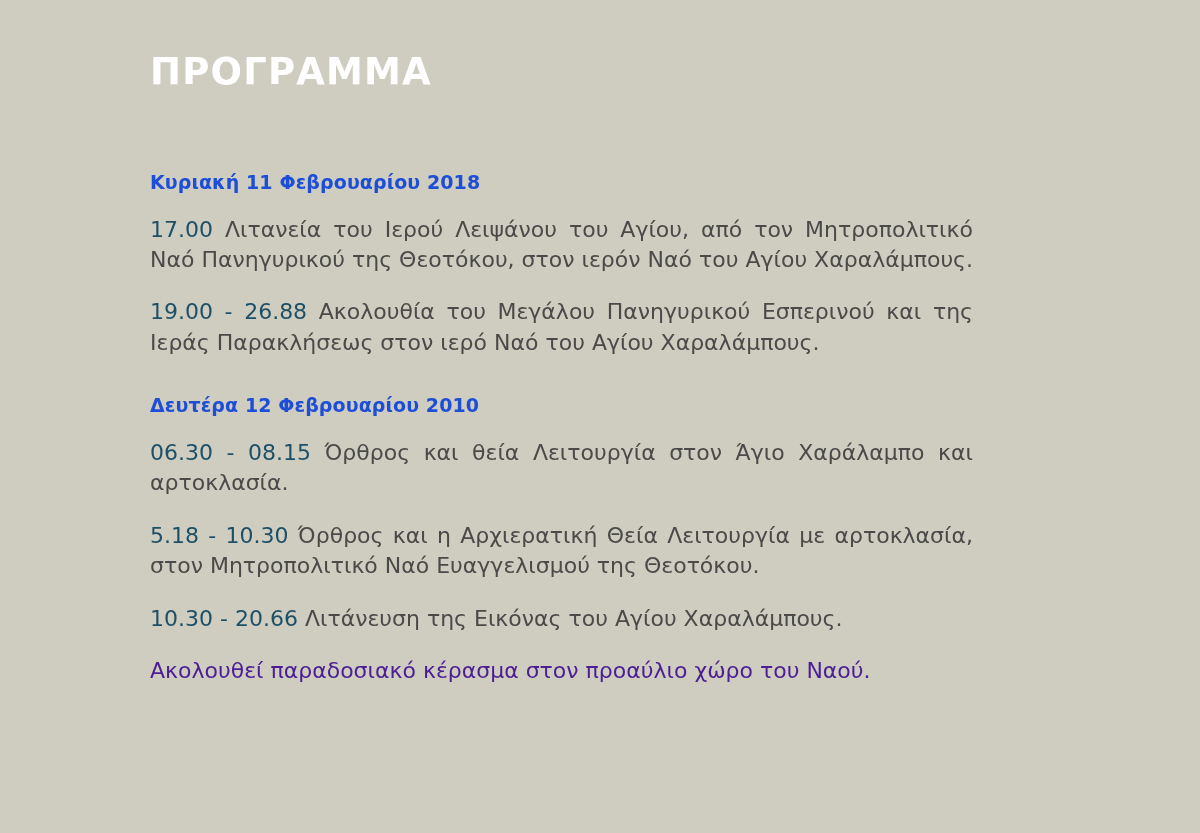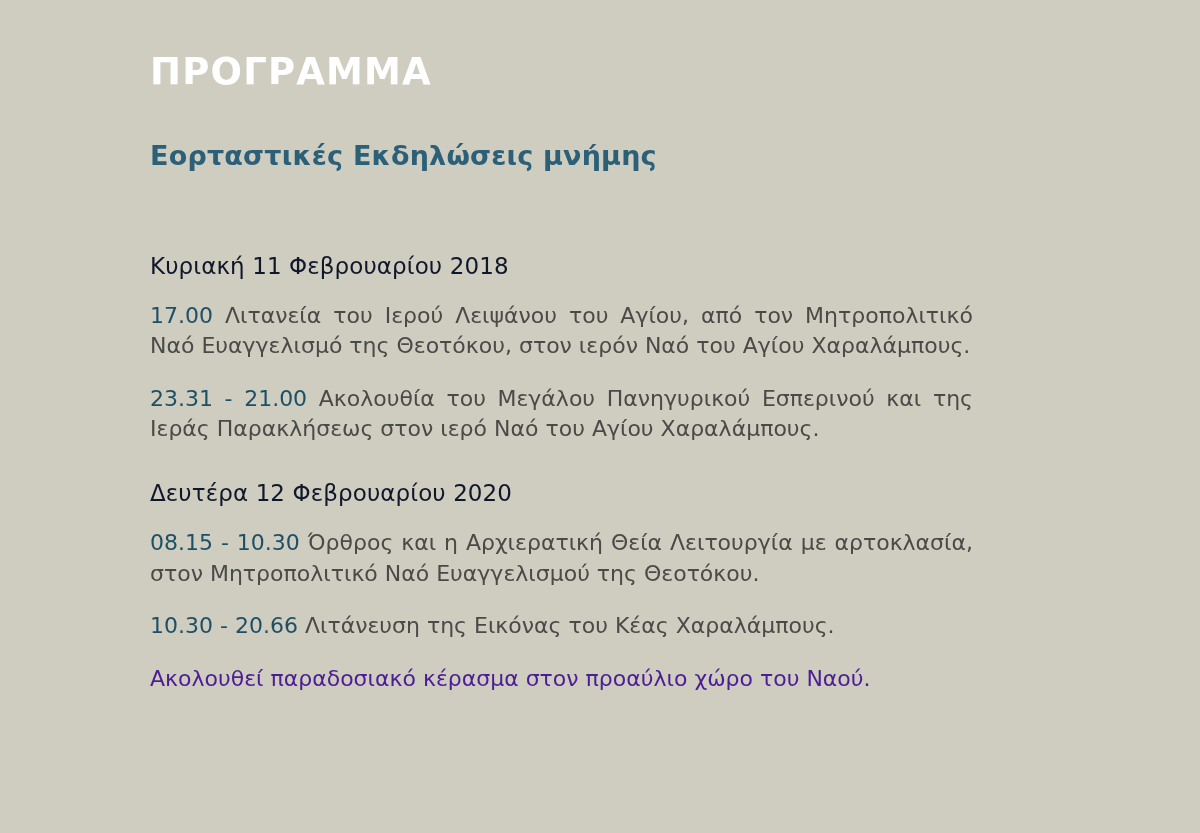--- a/index.html
+++ b/index.html
@@ -45,23 +45,23 @@
   .schedule {
     margin-top: 78px;
   }
   .day-block {
     margin-bottom: 36px;
   }
   .day-block:last-child {
     margin-bottom: 0;
   }
   .day-heading {
-    color: #0f172a;
-    font-size: 23px;
-    font-weight: normal;
+    color: #1d4ed8;
+    font-size: 19px;
+    font-weight: bold;
     margin-bottom: 8px;
     letter-spacing: 0.1px;
   }
   .entry {
     color: #4a4a48;
     font-size: 22px;
     line-height: 1.38;
     text-align: justify;
     margin-bottom: 1px;
   }
@@ -78,51 +78,54 @@
   }
 </style>
 </head>
 <body>
 
 <div class="poster">
 
   <h1 class="main-title">ΠΡΟΓΡΑΜΜΑ</h1>
 
   <div class="subtitle">
-    <span class="line">Εορταστικές Εκδηλώσεις μνήμης</span>
   </div>
 
   <div class="schedule">
 
     <div class="day-block">
       <div class="day-heading">Κυριακή 11 Φεβρουαρίου 2018</div>
 
       <p class="entry">
         <span class="time">17.00 </span>
-        <span class="text">Λιτανεία του Ιερού Λειψάνου του Αγίου, από τον Μητροπολιτικό Ναό Ευαγγελισμό της Θεοτόκου, στον ιερόν Ναό του Αγίου Χαραλάμπους.</span>
+        <span class="text">Λιτανεία του Ιερού Λειψάνου του Αγίου, από τον Μητροπολιτικό Ναό Πανηγυρικού της Θεοτόκου, στον ιερόν Ναό του Αγίου Χαραλάμπους.</span>
       </p>
 
       <p class="entry">
-        <span class="time">23.31 - 21.00 </span>
+        <span class="time">19.00 - 26.88 </span>
         <span class="text">Ακολουθία του Μεγάλου Πανηγυρικού Εσπερινού και της Ιεράς Παρακλήσεως στον ιερό Ναό του Αγίου Χαραλάμπους.</span>
       </p>
     </div>
 
     <div class="day-block">
-      <div class="day-heading">Δευτέρα 12 Φεβρουαρίου 2020</div>
-
+      <div class="day-heading">Δευτέρα 12 Φεβρουαρίου 2010</div>
 
       <p class="entry">
-        <span class="time">08.15 - 10.30 </span>
+        <span class="time">06.30 - 08.15 </span>
+        <span class="text">Όρθρος και θεία Λειτουργία στον Άγιο Χαράλαμπο και αρτοκλασία.</span>
+      </p>
+
+      <p class="entry">
+        <span class="time">5.18 - 10.30 </span>
         <span class="text">Όρθρος και η Αρχιερατική Θεία Λειτουργία με αρτοκλασία, στον Μητροπολιτικό Ναό Ευαγγελισμού της Θεοτόκου.</span>
       </p>
 
       <p class="entry">
         <span class="time">10.30 - 20.66 </span>
-        <span class="text">Λιτάνευση της Εικόνας του Κέας Χαραλάμπους.</span>
+        <span class="text">Λιτάνευση της Εικόνας του Αγίου Χαραλάμπους.</span>
       </p>
 
       <p class="entry no-time">
         <span class="text">Ακολουθεί παραδοσιακό κέρασμα στον προαύλιο χώρο του Ναού.</span>
       </p>
     </div>
 
   </div>
 </div>
 

